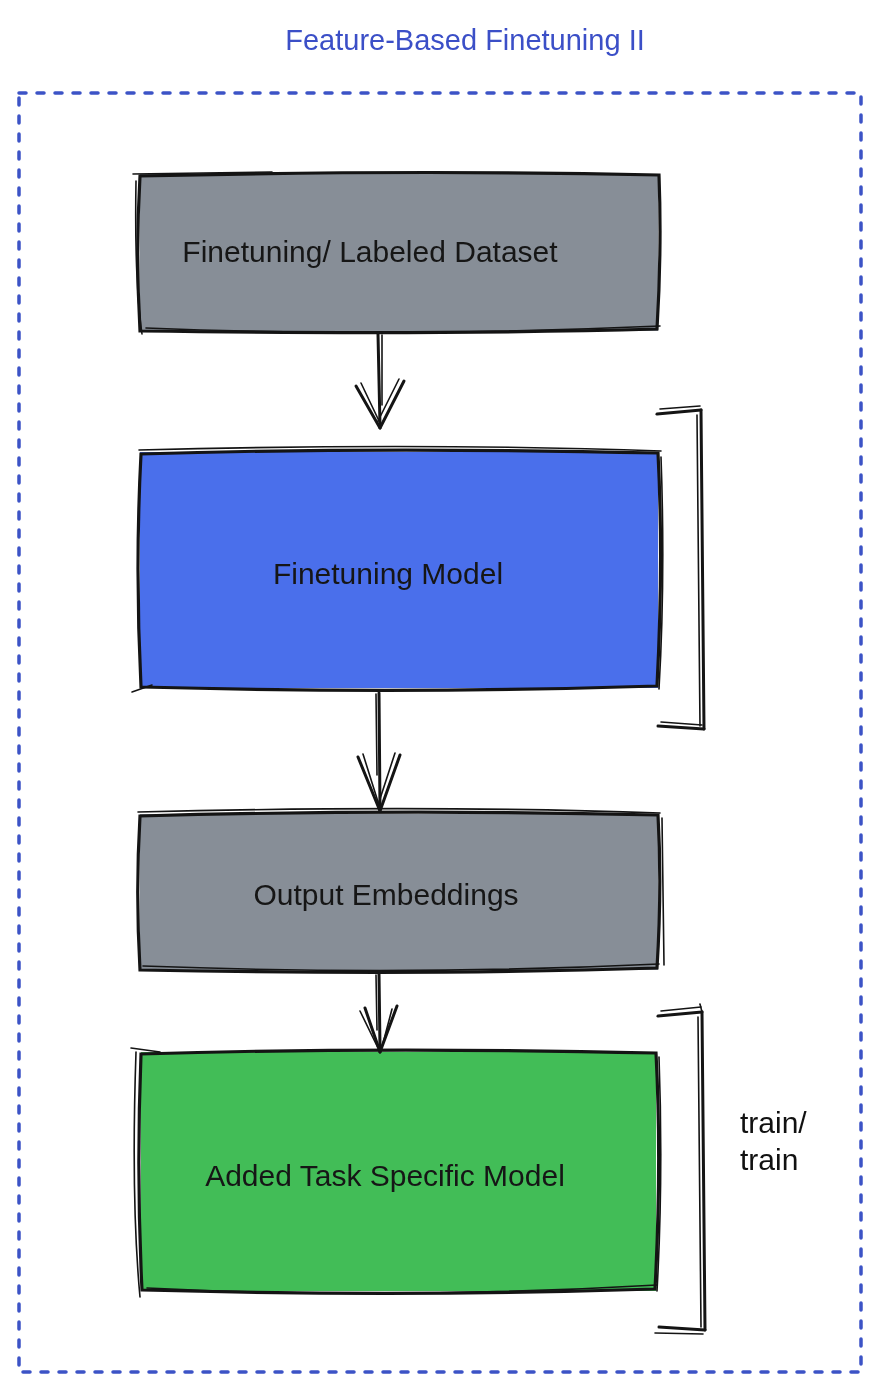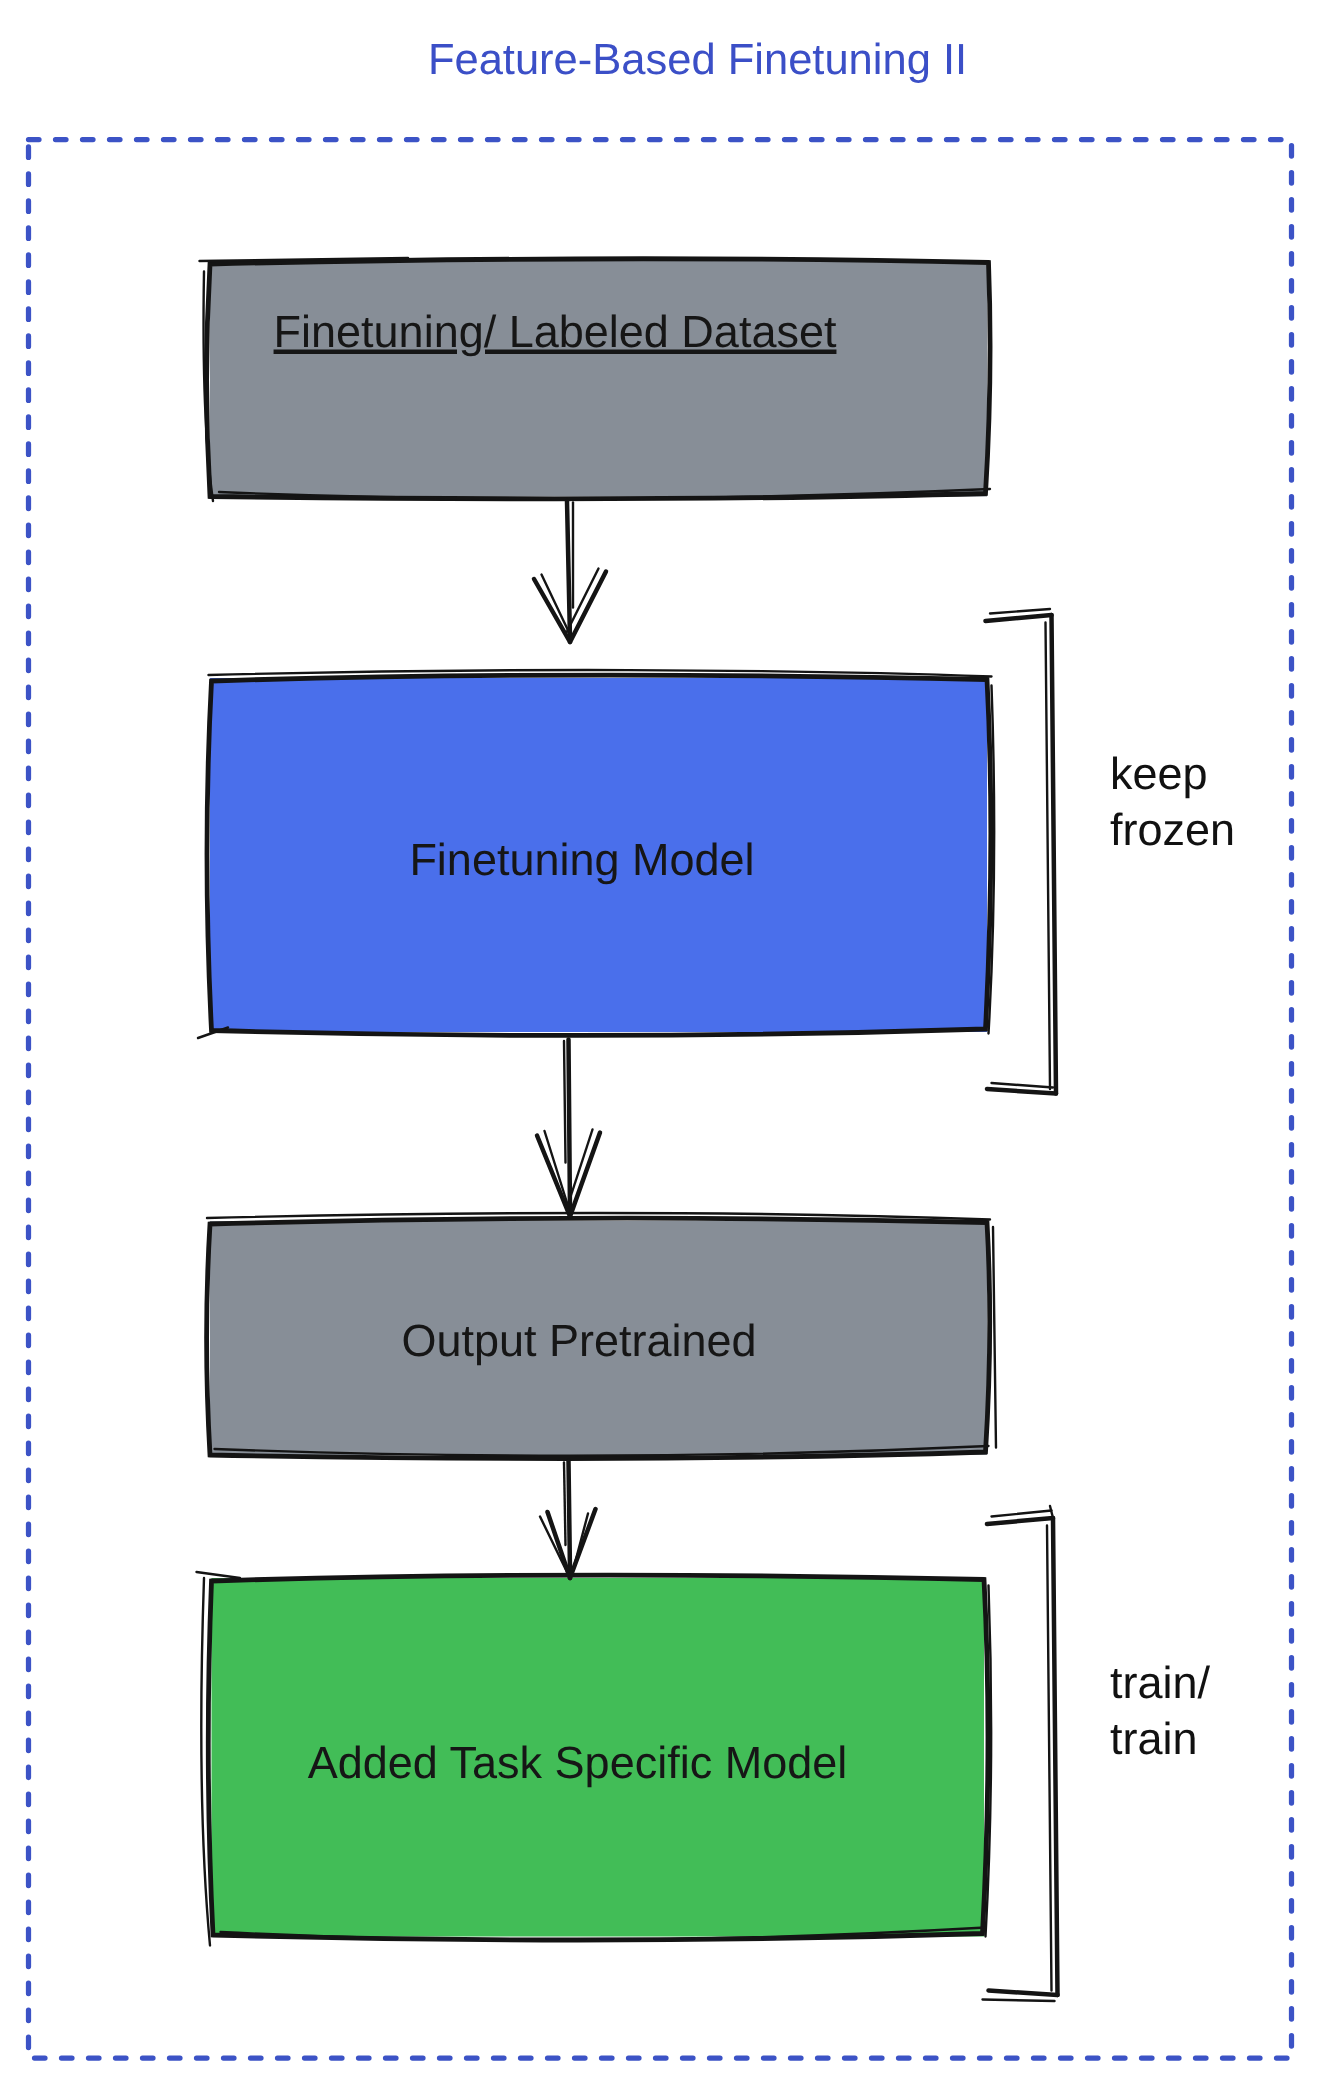--- a/index.html
+++ b/index.html
@@ -20,21 +20,21 @@
     white-space:nowrap;
   }
   svg.strokes{position:absolute;left:0;top:0;}
   .box-label{
     position:absolute;
     transform:translate(-50%,-50%);
     font-size:30px;
     color:#161616;
     white-space:nowrap;
   }
-  .lbl-1{left:370px;top:222px;text-decoration:underline;}
+  .lbl-1{left:370px;top:252px;}
   .lbl-2{left:388px;top:574px;}
   .lbl-3{left:386px;top:895px;}
   .lbl-4{left:385px;top:1176px;}
   .annotation{
     position:absolute;
     font-size:30px;
     line-height:37px;
     color:#111111;
     white-space:nowrap;
   }
@@ -120,25 +120,21 @@
       <path stroke-width="1.6" d="M702 1012 L700 1004"></path>
       <path stroke-width="3" d="M702 1012 L705 1330"></path>
       <path stroke-width="1.6" d="M698 1017 L701 1327"></path>
       <path stroke-width="3" d="M705 1330 L659 1327"></path>
       <path stroke-width="1.6" d="M655 1333 L703 1334"></path>
     </g>
   </svg>
 
   <div class="box-label lbl-1">Finetuning/ Labeled Dataset</div>
   <div class="box-label lbl-2">Finetuning Model</div>
-  <div class="box-label lbl-3">Output Pretrained</div>
+  <div class="box-label lbl-3">Output Embeddings</div>
   <div class="box-label lbl-4">Added Task Specific Model</div>
 
-  <div class="annotation anno-1">
-    <div>keep</div>
-    <div>frozen</div>
-  </div>
   <div class="annotation anno-2">
     <div>train/</div>
     <div>train</div>
   </div>
 
 </div>
 
 </body></html>

